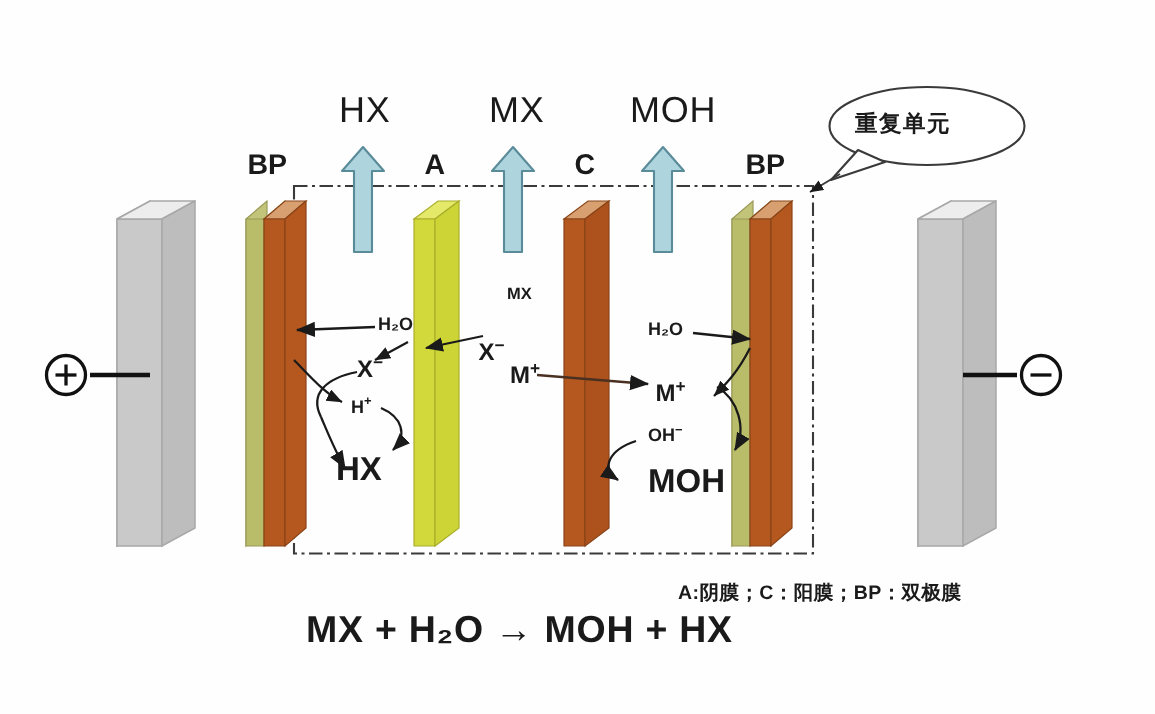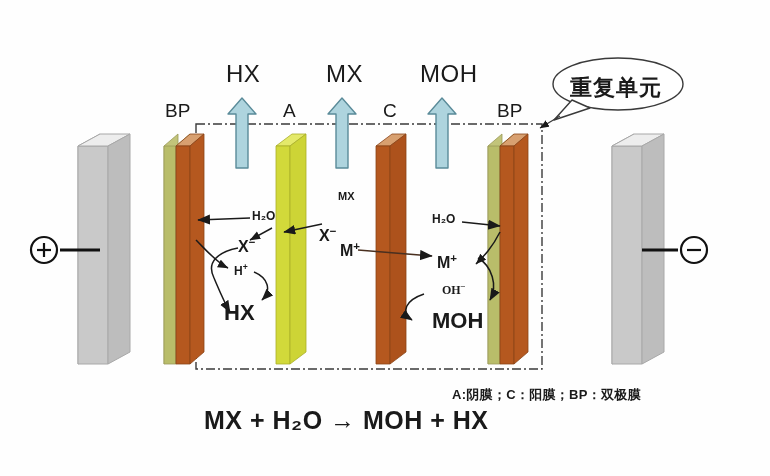--- a/index.html
+++ b/index.html
@@ -7,27 +7,27 @@
     width:770px;height:476px;
     background:#fefefe;
     font-family:"Liberation Sans", sans-serif;
     overflow:hidden;
     position:relative;
   }
   #stage{position:absolute;left:0;top:0;width:770px;height:400px;}
   #svgroot{position:absolute;left:0;top:0;}
   .lbl{position:absolute;color:#1a1a1a;white-space:nowrap;}
   .top-label{font-size:24px;font-weight:400;letter-spacing:.5px;}
-  .mem-label{font-size:19px;font-weight:400;}
+  .mem-label{font-size:19px;font-weight:700;}
   .big-species{font-size:22px;font-weight:700;}
   .mid-species{font-size:16px;font-weight:700;}
   .small-species{font-size:12px;font-weight:700;}
   .tiny-species{font-size:11px;font-weight:700;}
   .sup{font-size:.72em;vertical-align:super;}
-  .callout-text{font-size:22px;font-weight:700;letter-spacing:1px;}
+  .callout-text{font-size:15px;font-weight:700;letter-spacing:1px;}
   .legend{font-size:13px;font-weight:700;letter-spacing:.3px;text-align:right;}
   .equation{font-size:25px;font-weight:700;letter-spacing:.5px;text-align:right;}
 </style>
 </head>
 <body>
 
 <div id="stage">
 
   <svg id="svgroot" width="770" height="476" viewBox="0 0 770 476">
     <defs>
@@ -165,21 +165,21 @@
   <div class="lbl tiny-species" style="left:338px;top:190px;">MX</div>
 
   <div class="lbl mid-species" style="left:319px;top:225px;"><span>X</span><span class="sup">−</span></div>
 
   <div class="lbl mid-species" style="left:340px;top:240px;"><span>M</span><span class="sup">+</span></div>
 
   <div class="lbl small-species" style="left:432px;top:212px;"><span>H₂O</span></div>
 
   <div class="lbl mid-species" style="left:437px;top:252px;"><span>M</span><span class="sup">+</span></div>
 
-  <div class="lbl small-species" style="left:442px;top:281px;font-family:Liberation Serif, serif;"><span>OH</span><span class="sup">−</span></div>
+  <div class="lbl small-species" style="left:432px;top:281px;"><span>OH</span><span class="sup">−</span></div>
 
   <div class="lbl big-species" style="left:432px;top:308px;">MOH</div>
 
   <div class="lbl callout-text" style="left:570px;top:73px;">重复单元</div>
 
   <div class="lbl legend" style="left:452px;top:386px;">A:阴膜；C：阳膜；BP：双极膜</div>
 
   <div class="lbl equation" style="left:204px;top:406px;">MX + H₂O  →  MOH + HX</div>
 
 </div>

